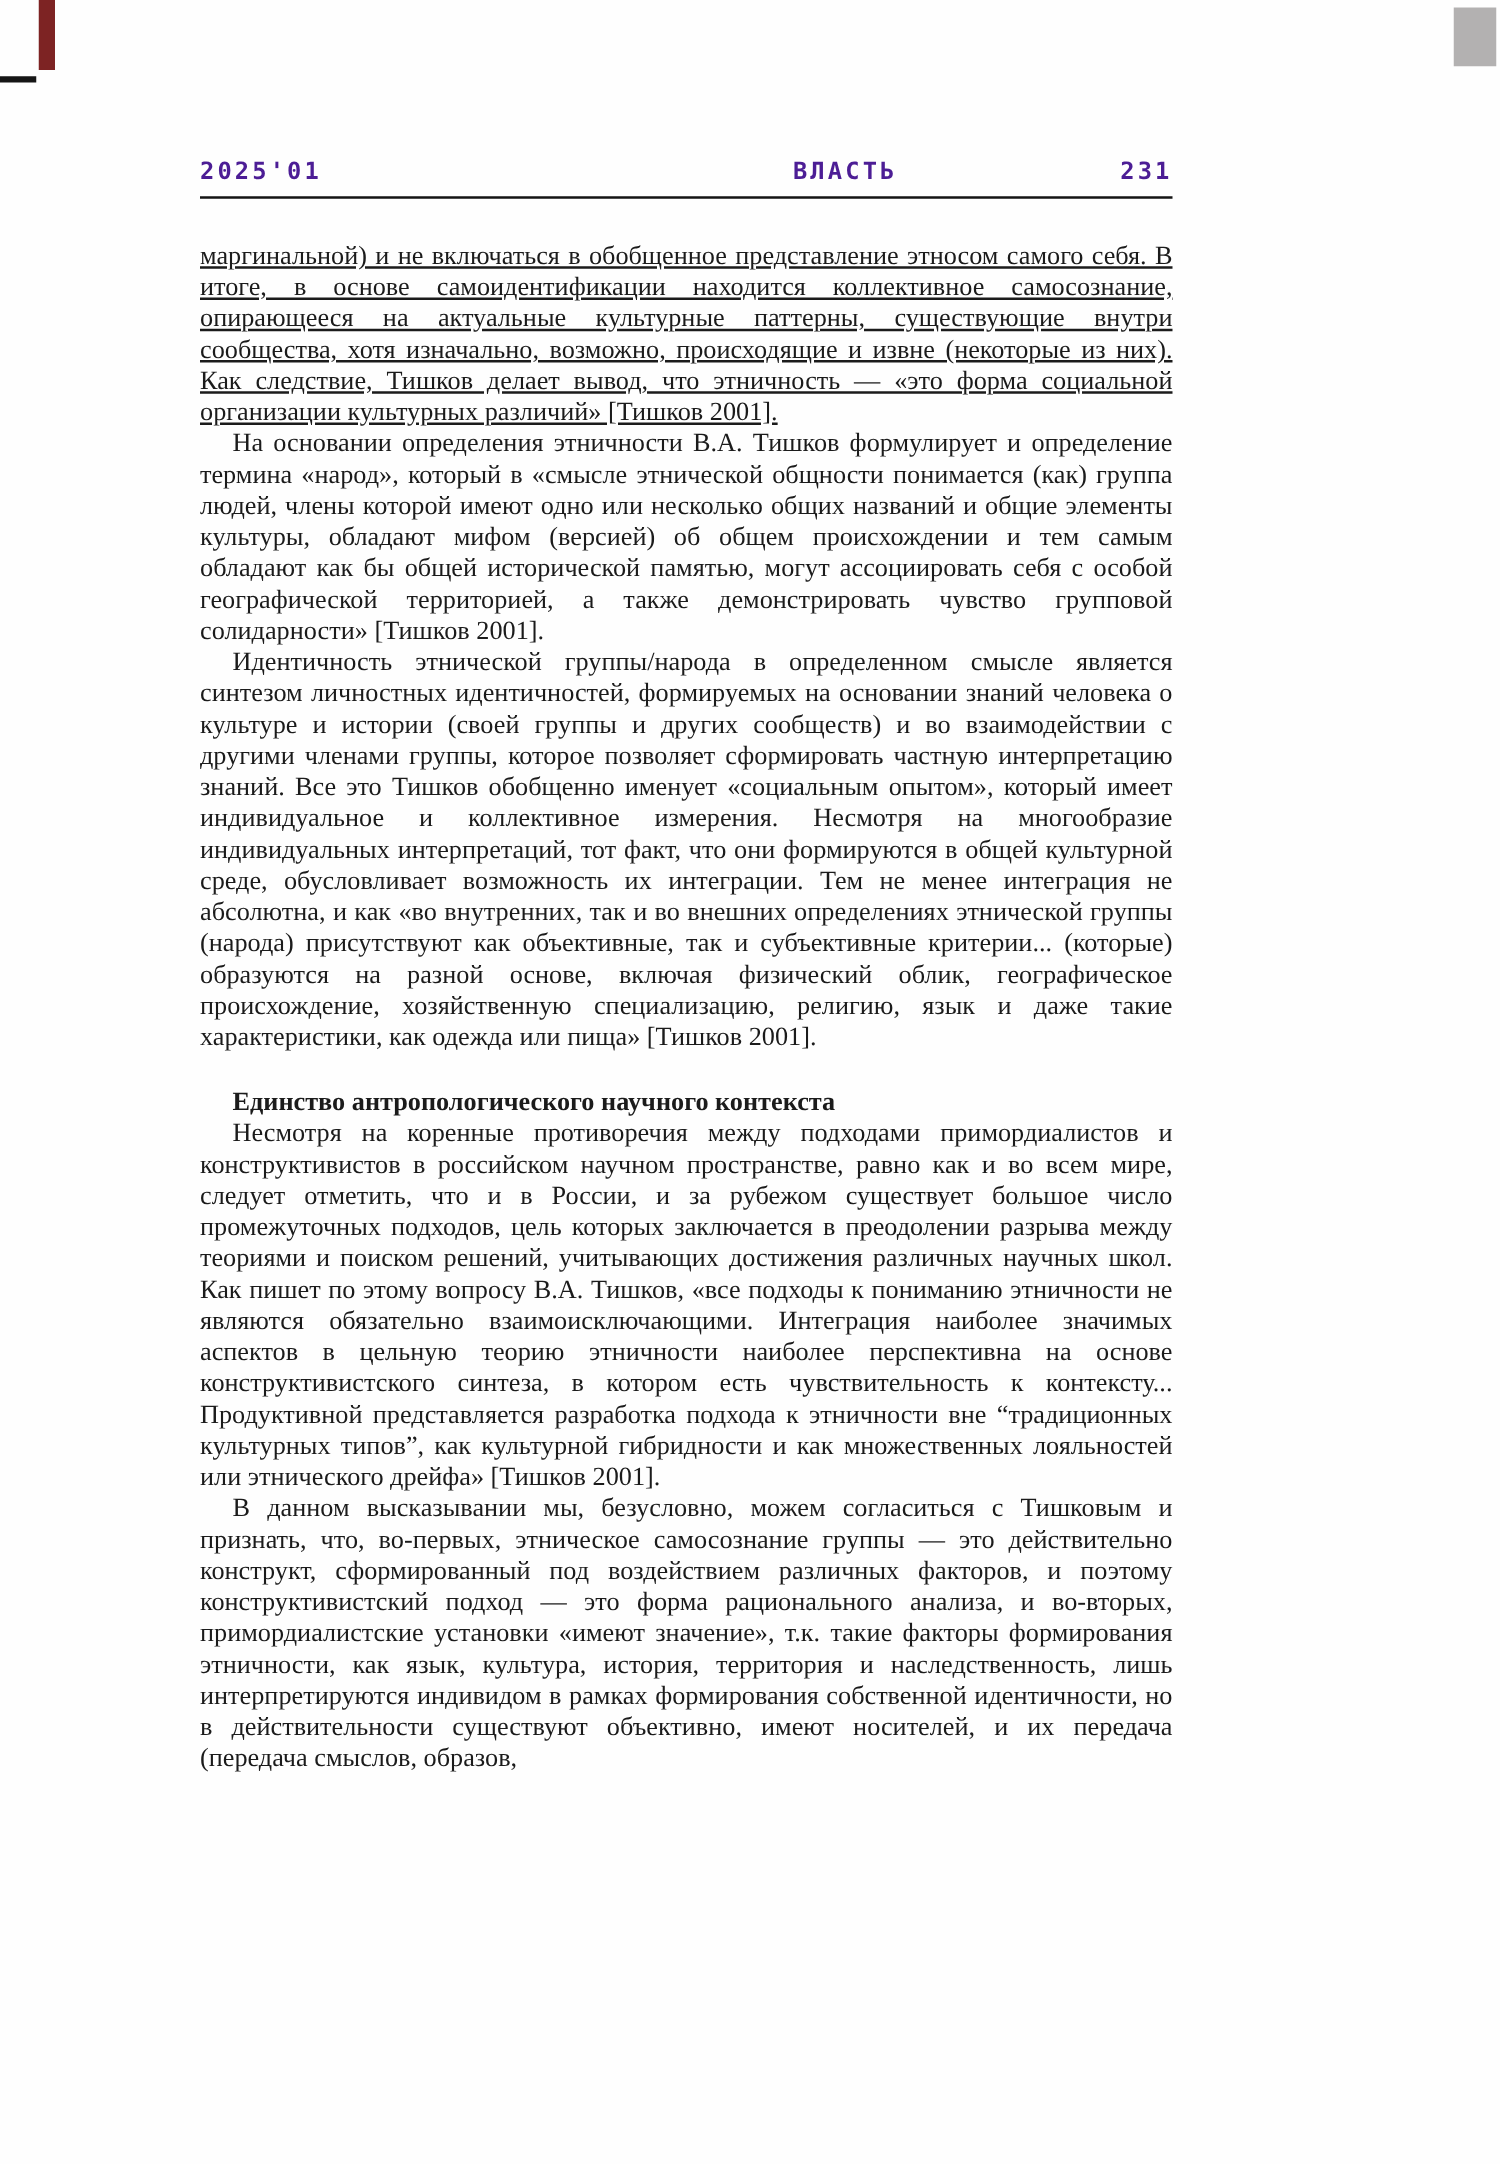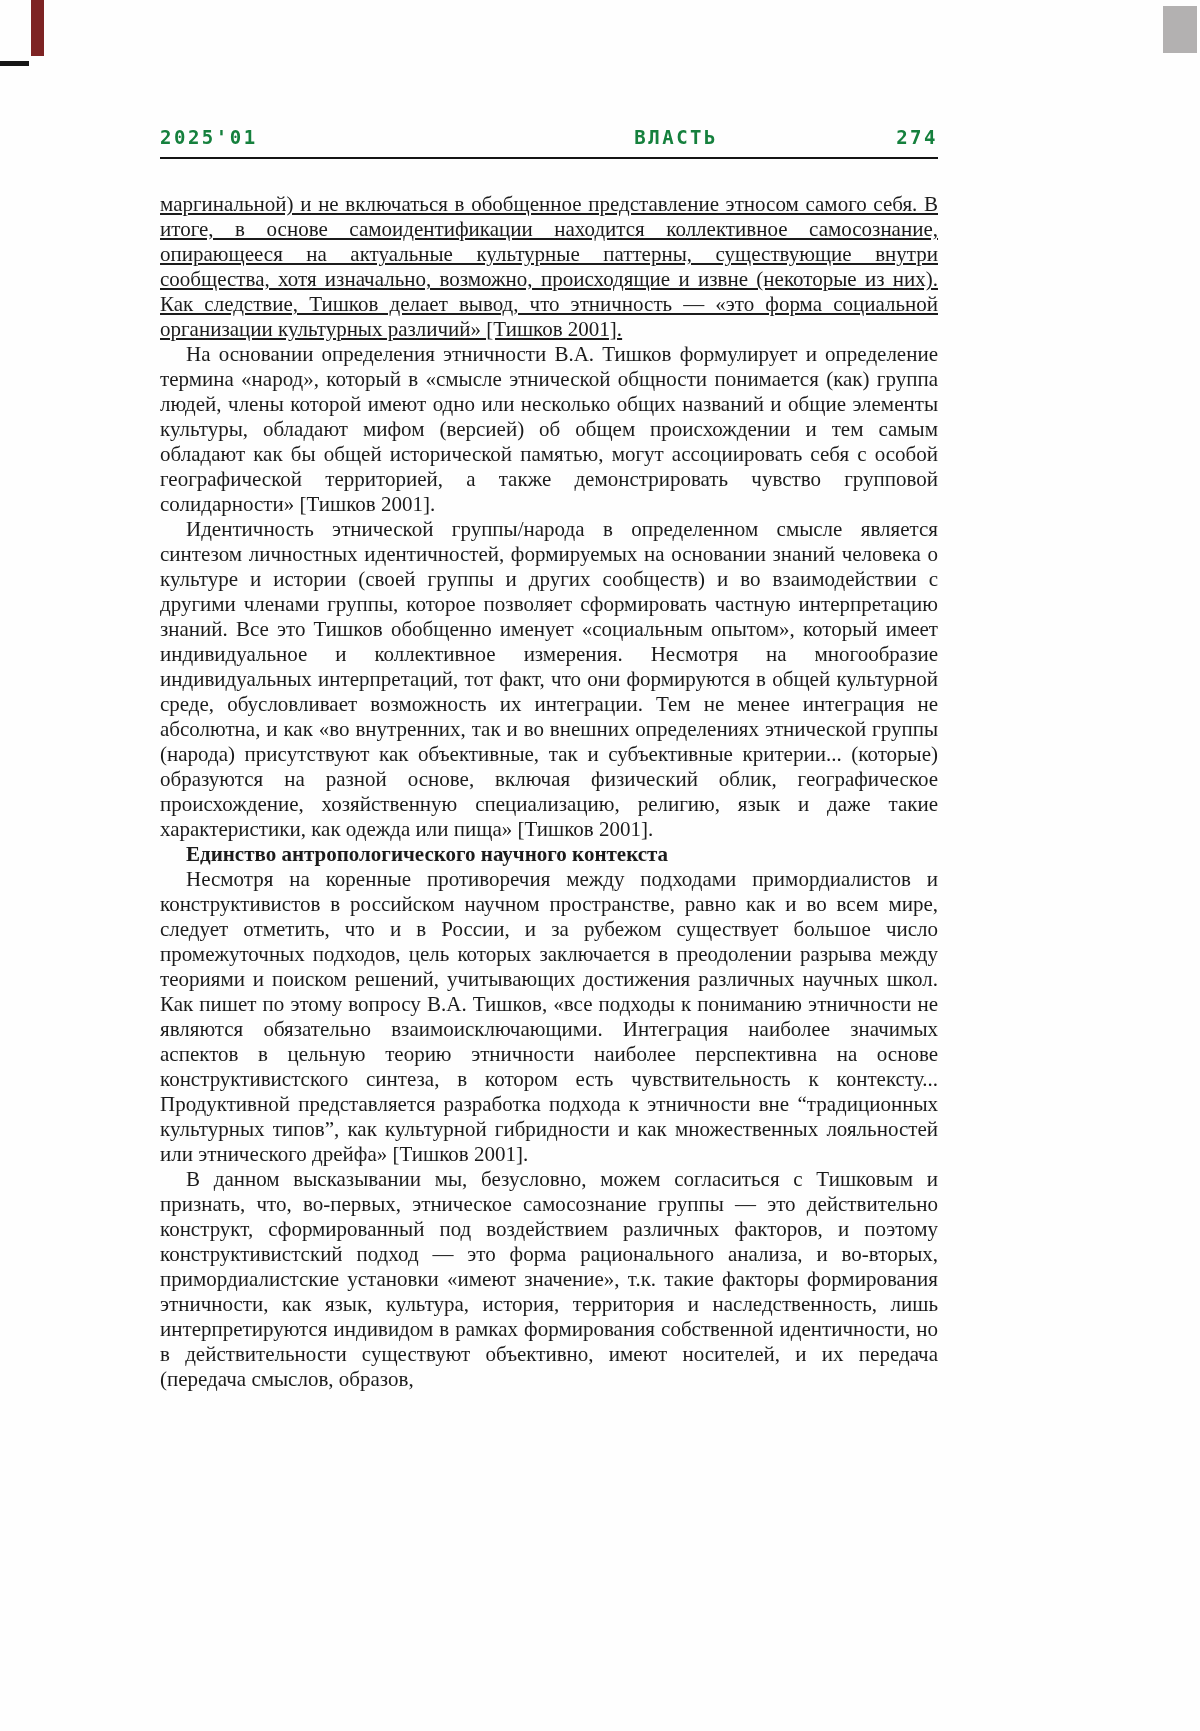--- a/index.html
+++ b/index.html
@@ -38,21 +38,21 @@
     top: 126px;
     width: 778px;
   }
   .running-head {
     display: flex;
     align-items: baseline;
     font-family: "DejaVu Sans Mono", monospace;
     font-weight: bold;
     font-size: 19px;
     letter-spacing: 2.5px;
-    color: #15803d;
+    color: #4c1d95;
     white-space: nowrap;
   }
   .running-head .issue { width: 220px; text-align: left; }
   .running-head .journal { flex: 1; text-align: right; }
   .running-head .pagenum { width: 220px; text-align: right; }
   .header-rule {
     border: none;
     border-top: 2px solid #141414;
     margin-top: 9px;
   }
@@ -63,37 +63,38 @@
     text-align: justify;
   }
   .para { text-indent: 26px; }
   .para.no-indent { text-indent: 0; text-decoration: underline; }
   .subheading {
     font-size: 21px;
     line-height: 25px;
     font-weight: bold;
     text-indent: 26px;
     text-align: left;
+    margin-top: 27px;
   }
 </style>
 </head>
 <body>
 
 <div class="page">
 
   <div class="artifact-red"></div>
   <div class="artifact-tick"></div>
   <div class="artifact-gray"></div>
 
   <div class="content">
 
     <div class="running-head">
       <span class="issue">2025'01</span>
       <span class="journal">ВЛАСТЬ</span>
-      <span class="pagenum">274</span>
+      <span class="pagenum">231</span>
     </div>
 
     <hr class="header-rule">
 
     <div class="body-text">
       <p class="para no-indent">маргинальной) и не включаться в обобщенное представление этносом самого себя. В итоге, в основе самоидентификации находится коллективное самосознание, опирающееся на актуальные культурные паттерны, существующие внутри сообщества, хотя изначально, возможно, происходящие и извне (некоторые из них). Как следствие, Тишков делает вывод, что этничность — «это форма социальной организации культурных различий» [Тишков 2001].</p>
       <p class="para">На основании определения этничности В.А. Тишков формулирует и определение термина «народ», который в «смысле этнической общности понимается (как) группа людей, члены которой имеют одно или несколько общих названий и общие элементы культуры, обладают мифом (версией) об общем происхождении и тем самым обладают как бы общей исторической памятью, могут ассоциировать себя с особой географической территорией, а также демонстрировать чувство групповой солидарности» [Тишков 2001].</p>
       <p class="para">Идентичность этнической группы/народа в определенном смысле является синтезом личностных идентичностей, формируемых на основании знаний человека о культуре и истории (своей группы и других сообществ) и во взаимодействии с другими членами группы, которое позволяет сформировать частную интерпретацию знаний. Все это Тишков обобщенно именует «социальным опытом», который имеет индивидуальное и коллективное измерения. Несмотря на многообразие индивидуальных интерпретаций, тот факт, что они формируются в общей культурной среде, обусловливает возможность их интеграции. Тем не менее интеграция не абсолютна, и как «во внутренних, так и во внешних определениях этнической группы (народа) присутствуют как объективные, так и субъективные критерии... (которые) образуются на разной основе, включая физический облик, географическое происхождение, хозяйственную специализацию, религию, язык и даже такие характеристики, как одежда или пища» [Тишков 2001].</p>
       <h2 class="subheading">Единство антропологического научного контекста</h2>
       <p class="para">Несмотря на коренные противоречия между подходами примордиалистов и конструктивистов в российском научном пространстве, равно как и во всем мире, следует отметить, что и в России, и за рубежом существует большое число промежуточных подходов, цель которых заключается в преодолении разрыва между теориями и поиском решений, учитывающих достижения различных научных школ. Как пишет по этому вопросу В.А. Тишков, «все подходы к пониманию этничности не являются обязательно взаимоисключающими. Интеграция наиболее значимых аспектов в цельную теорию этничности наиболее перспективна на основе конструктивистского синтеза, в котором есть чувствительность к контексту... Продуктивной представляется разработка подхода к этничности вне “традиционных культурных типов”, как культурной гибридности и как множественных лояльностей или этнического дрейфа» [Тишков 2001].</p>

